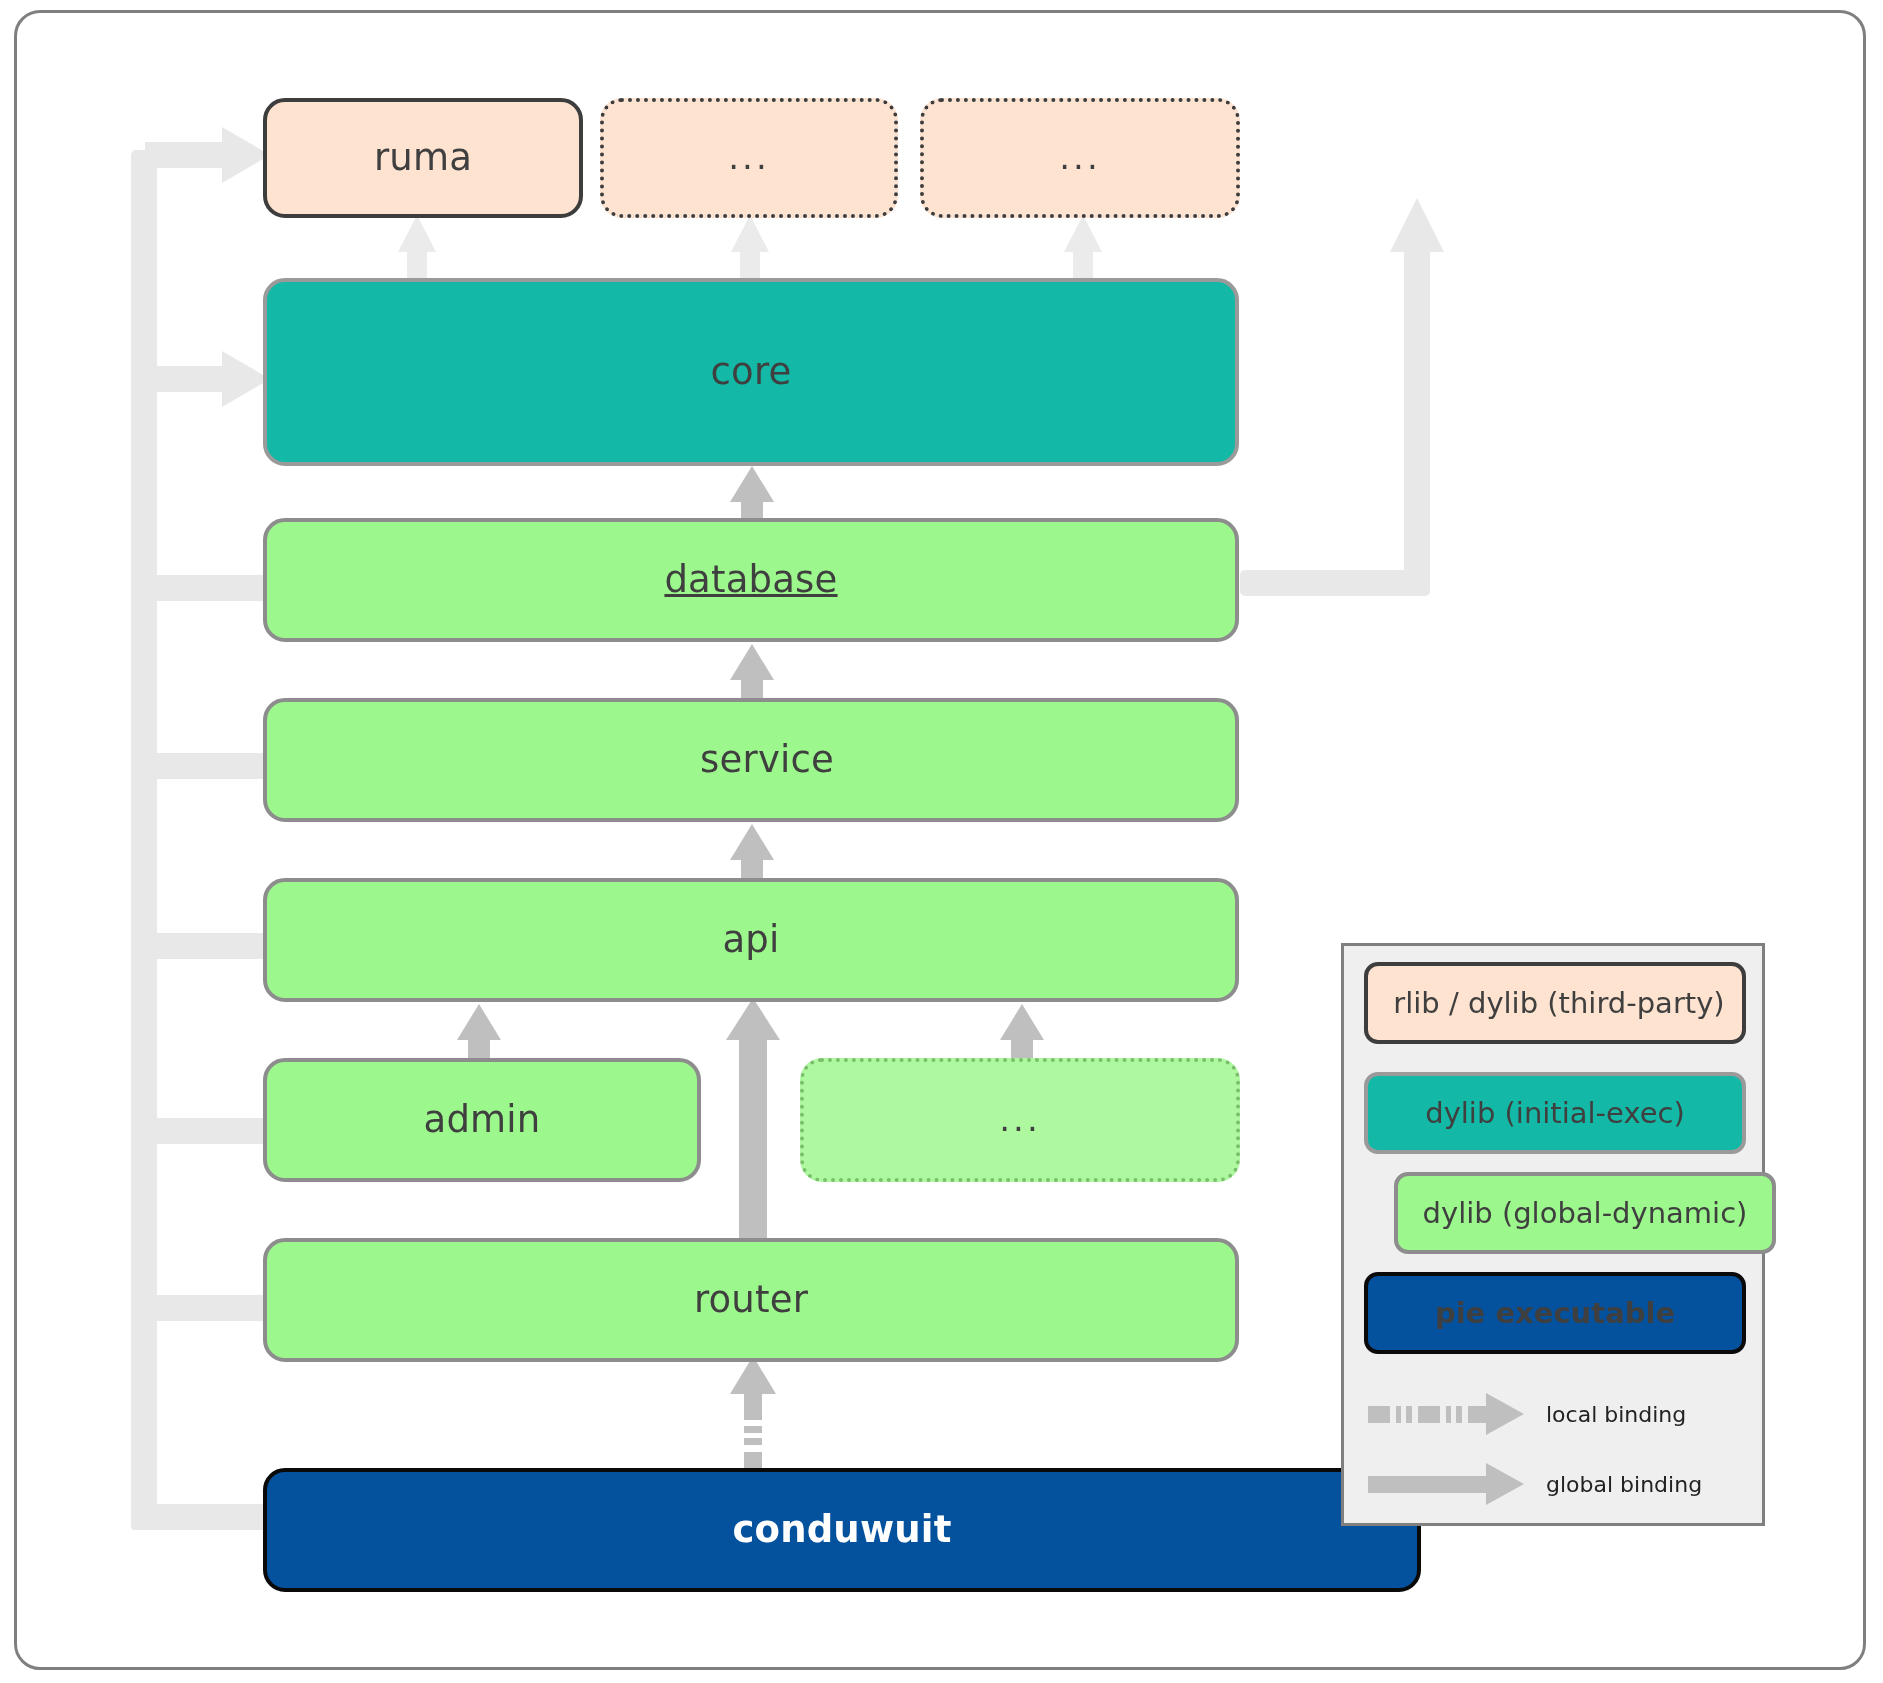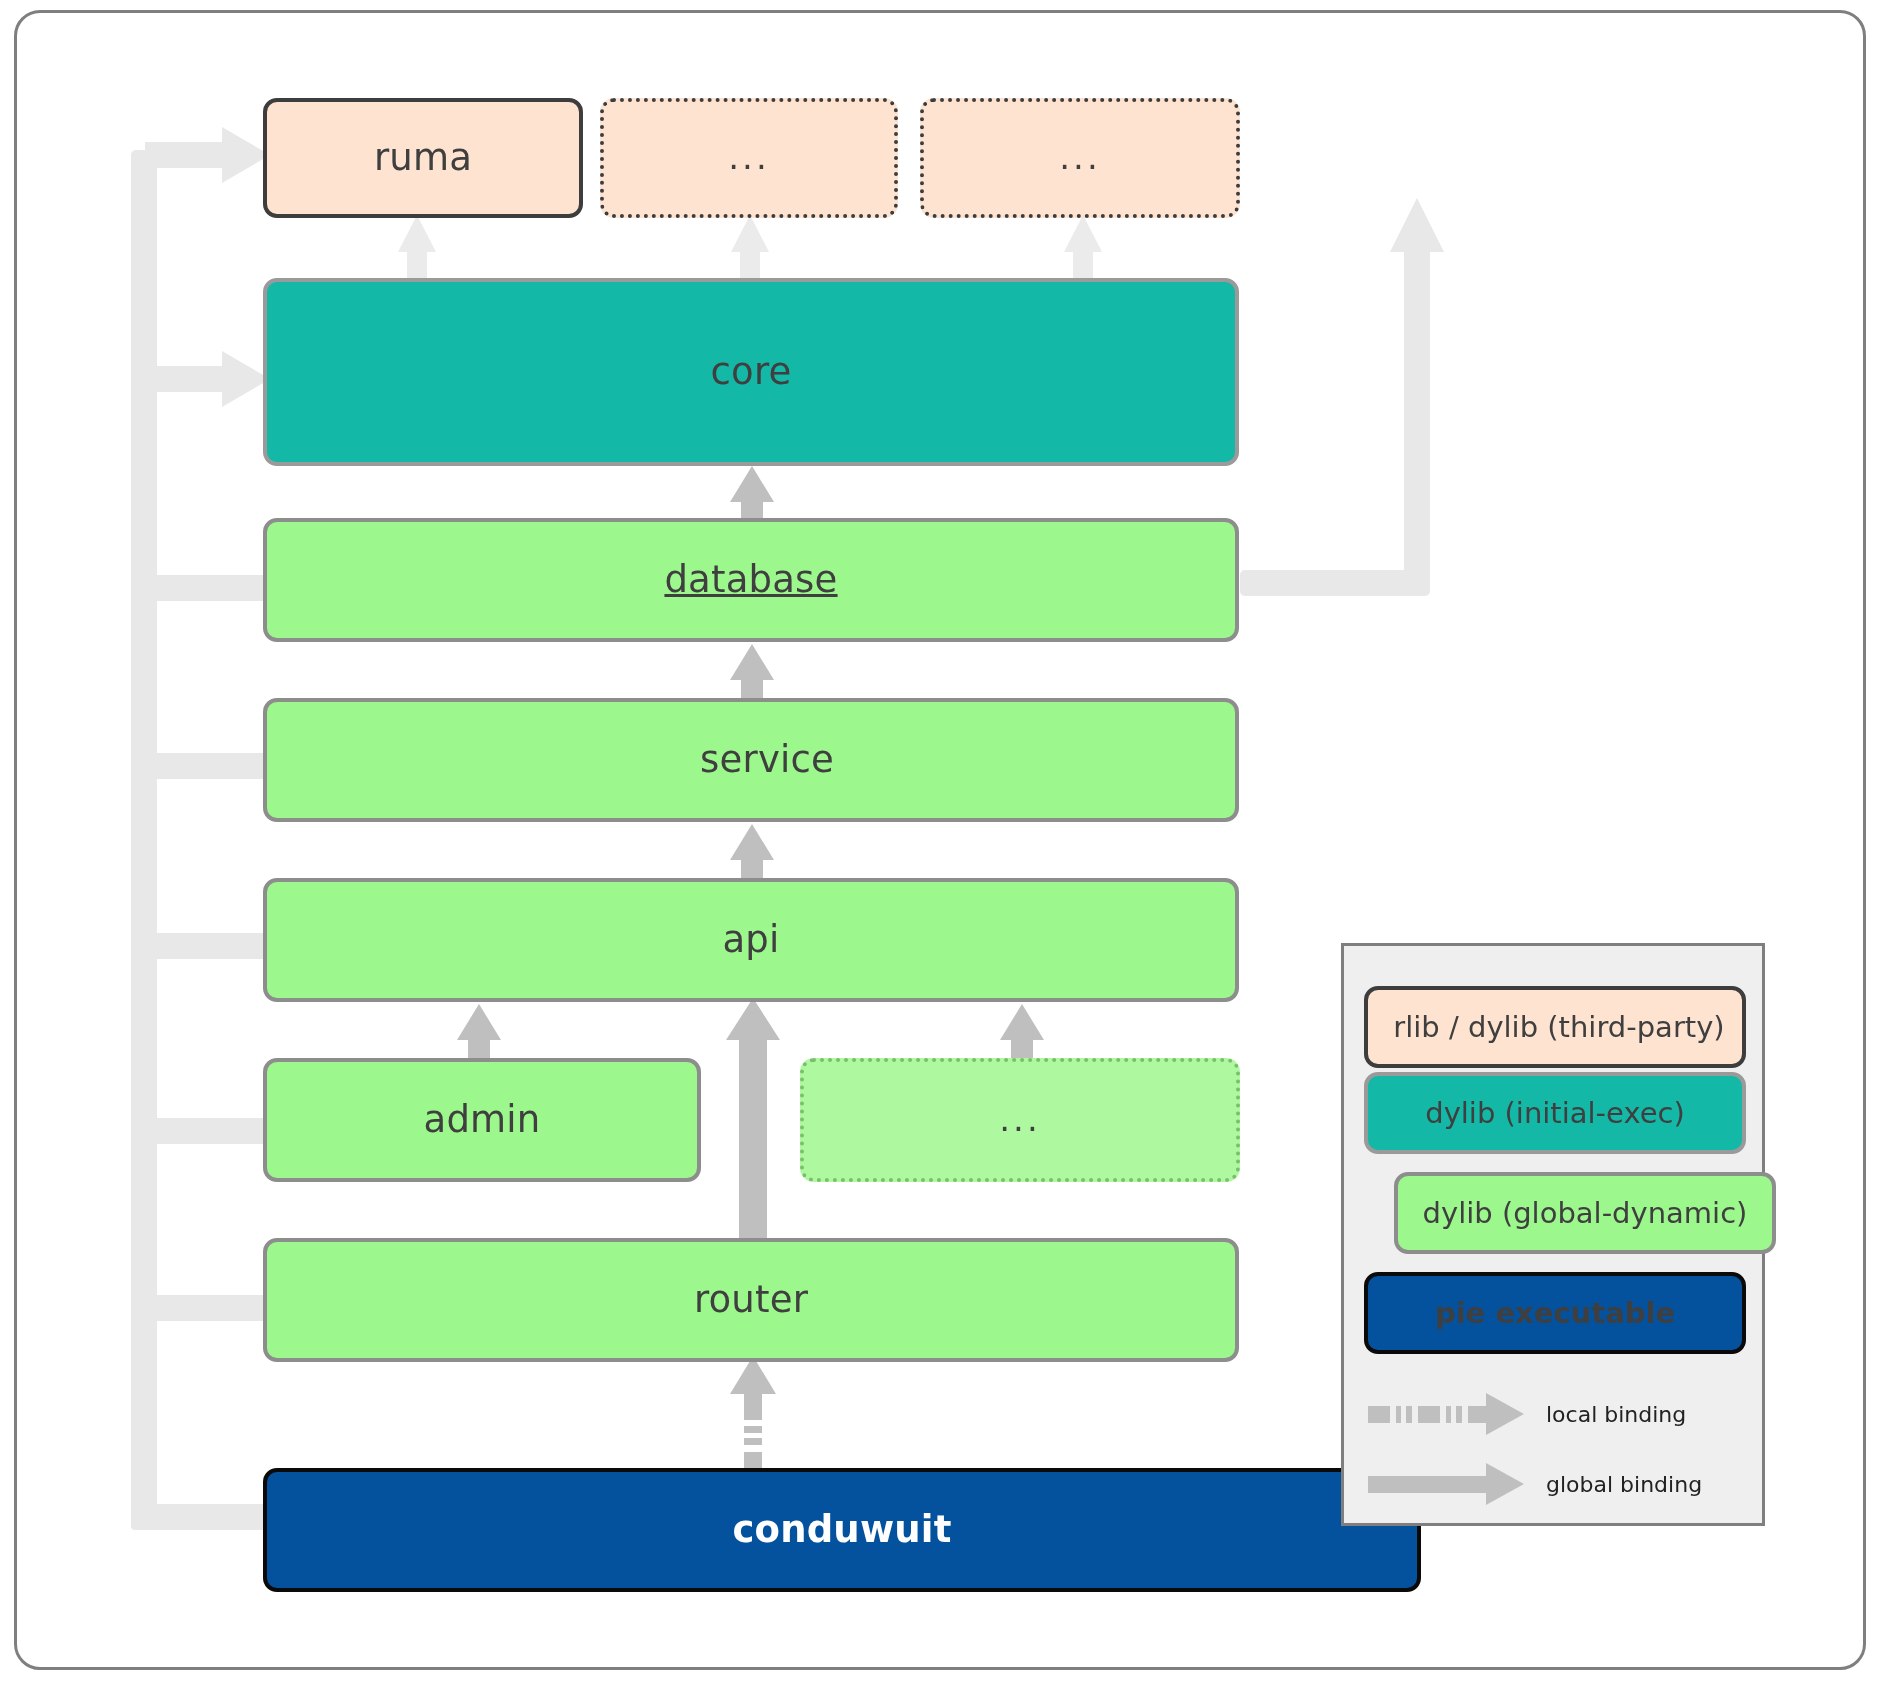--- a/index.html
+++ b/index.html
@@ -10,21 +10,21 @@
     position:absolute;left:14px;top:10px;width:1852px;height:1660px;
     border:3px solid #7f7f7f;border-radius:26px;background:#ffffff;
     box-sizing:border-box;
   }
 
   svg.wires{position:absolute;left:0;top:0;width:1883px;height:1683px;pointer-events:none;}
 
   .node{
     position:absolute;box-sizing:border-box;display:flex;
     align-items:center;justify-content:center;
-    border-radius:14px;
+    border-radius:22px;
     font-size:37px;color:#3f3f3f;letter-spacing:.2px;
     text-align:center;line-height:1.1;
   }
   .node.dots{font-size:34px;letter-spacing:3px;}
 
   
   .v-third{background:#fde3d0;border:4px solid #3d3d3d;}
   .v-third-dotted{background:#fde3d0;border:4px dotted #3d3d3d;}
   .v-init{background:#14b8a6;border:4px solid #9a9a9a;}
   .v-glob{background:#9cf78c;border:4px solid #8d8d8d;}
@@ -146,21 +146,21 @@
   <div class="node v-glob" style="left:263px;top:698px;width:976px;height:124px;padding-left:32px;">service</div>
   <div class="node v-glob" style="left:263px;top:878px;width:976px;height:124px;">api</div>
 
   <div class="node v-glob" style="left:263px;top:1058px;width:438px;height:124px;">admin</div>
   <div class="node v-glob-dotted dots" style="left:800px;top:1058px;width:440px;height:124px;">...</div>
 
   <div class="node v-glob" style="left:263px;top:1238px;width:976px;height:124px;">router</div>
   <div class="node v-pie" style="left:263px;top:1468px;width:1158px;height:124px;">conduwuit</div>
 
   <div class="legend">
-    <div class="legend-item v-third" style="top:40px;padding-left:8px;">rlib / dylib (third-party)</div>
+    <div class="legend-item v-third" style="top:16px;padding-left:8px;">rlib / dylib (third-party)</div>
     <div class="legend-item v-init" style="top:126px;">dylib (initial-exec)</div>
     <div class="legend-item v-glob" style="top:226px;margin-left:30px;">dylib (global-dynamic)</div>
     <div class="legend-item v-pie" style="top:326px;">pie executable</div>
 
     <div class="legend-row" style="top:438px;">
       <svg width="160" height="46">
         <g fill="#bfbfbf">
           <rect x="4" y="15" width="22" height="17"></rect>
           <rect x="32" y="15" width="5" height="17"></rect>
           <rect x="42" y="15" width="6" height="17"></rect>

